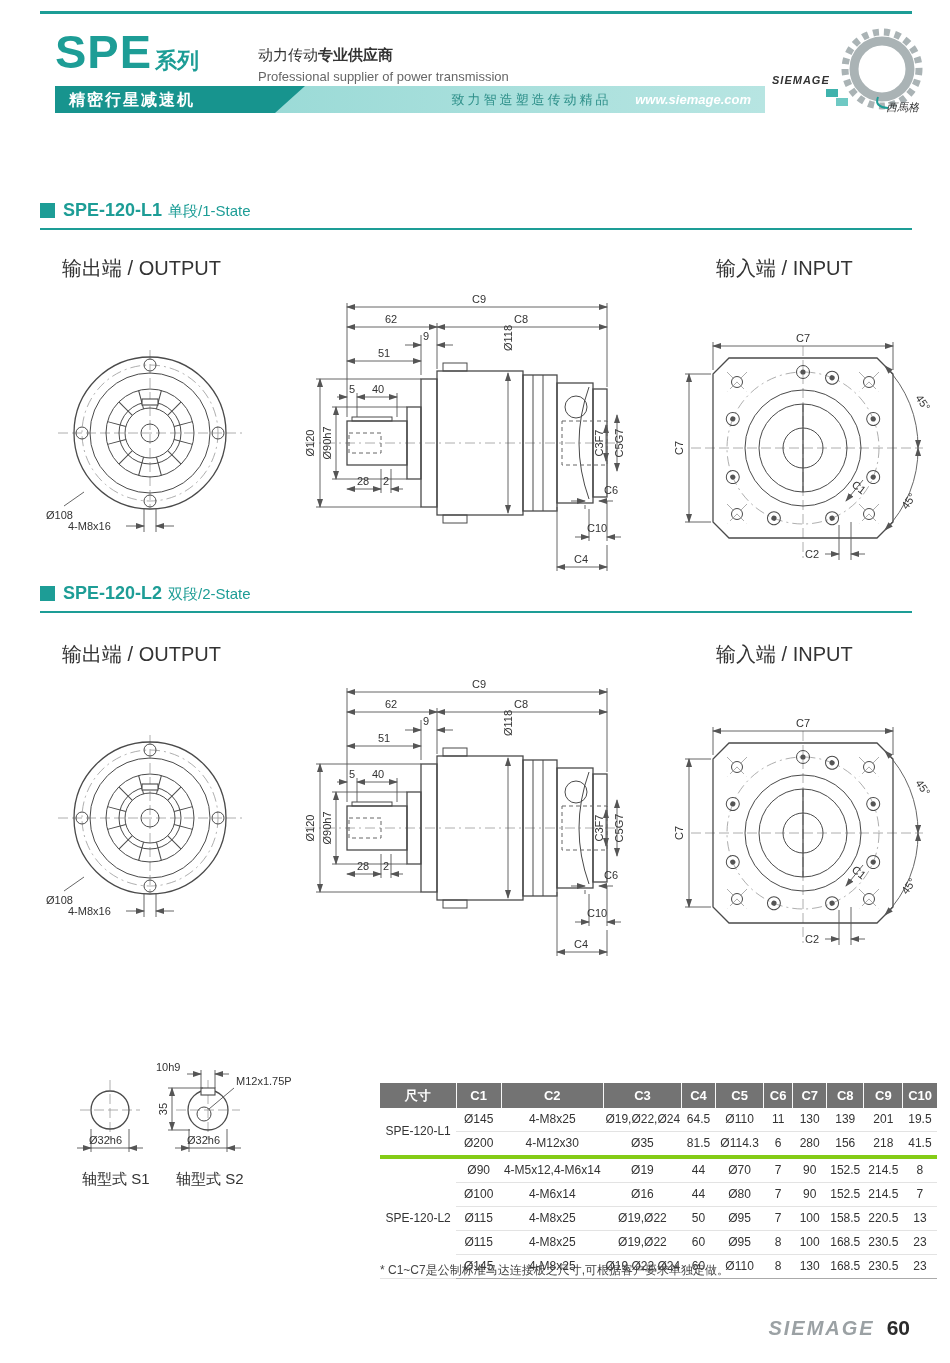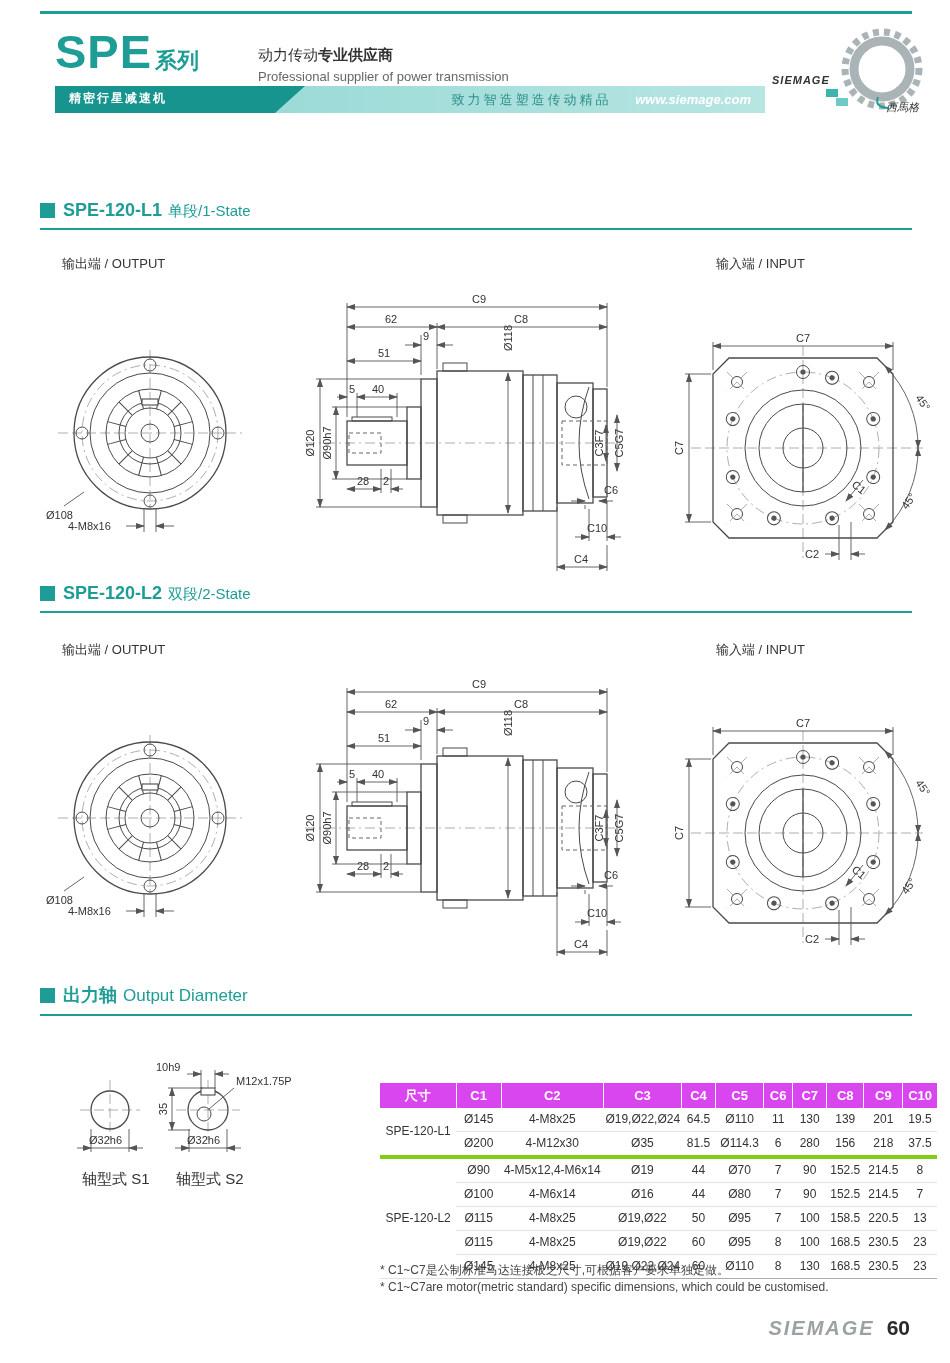--- a/index.html
+++ b/index.html
@@ -11,39 +11,39 @@
   .spe{left:55px;top:28px;color:#1d9d96;line-height:1;}
   .spe .big{font-size:47px;font-weight:bold;letter-spacing:1px;}
   .spe .suf{font-size:22px;font-weight:bold;margin-left:3px;}
   .tagline{left:258px;top:46px;}
   .tagline .cn{font-size:15px;color:#333;}
   .tagline .cn b{font-weight:bold;}
   .tagline .en{font-size:13px;color:#666;margin-top:4px;}
   .teal-bar{left:55px;top:86px;width:710px;height:27px;background:linear-gradient(90deg,#8fd6d2,#b7e5e2);}
   .bar-left{position:absolute;left:0;top:0;width:250px;height:27px;background:#17948e;
             clip-path:polygon(0 0,100% 0,88% 100%,0 100%);}
-  .bar-left span{display:block;color:#fff;font-weight:bold;font-size:12px;padding:4px 0 0 14px;letter-spacing:2px;}
+  .bar-left span{display:block;color:#fff;font-weight:bold;font-size:16px;padding:4px 0 0 14px;letter-spacing:2px;}
   .bar-right{position:absolute;right:14px;top:5px;font-size:13px;white-space:nowrap;}
   .bar-right .slogan{color:#2d8f89;letter-spacing:3px;}
   .bar-right .url{color:#fff;font-weight:bold;font-style:italic;margin-left:20px;}
   .logo{left:770px;top:26px;width:180px;height:92px;}
 
   
   .page-title{left:55px;top:146px;font-size:23px;font-weight:bold;color:#1d9d96;letter-spacing:.5px;}
   .section-head{left:40px;width:872px;border-bottom:2px solid #1d9d96;padding-bottom:7px;}
   .section-head .sq{display:inline-block;width:15px;height:15px;background:#1d9d96;margin:0 8px 0 0;vertical-align:-2px;}
   .section-head .model{color:#1d9d96;font-weight:bold;font-size:18px;}
   .section-head .suffix{color:#1d9d96;font-size:15px;margin-left:6px;}
-  .end-label{font-size:13px;color:#333;}
+  .end-label{font-size:20px;color:#333;}
   .shaft-label{font-size:15px;color:#333;}
 
   
   .dim-table-wrap{left:380px;top:1083px;width:557px;}
   table.dims{border-collapse:collapse;width:557px;table-layout:fixed;font-size:12px;color:#333;}
-  table.dims thead th{background:#d946ef;color:#fff;font-weight:bold;font-size:13px;height:25px;
+  table.dims thead th{background:#737373;color:#fff;font-weight:bold;font-size:13px;height:25px;
       border-left:1px solid rgba(255,255,255,.95);padding:0;}
   table.dims thead th:first-child{border-left:none;}
   table.dims tbody td{text-align:center;height:21px;padding:1px 2px;border-bottom:1px solid #e3e3e3;line-height:1.15;}
   table.dims tbody tr.grp-start td{border-top:4px solid #84cc16;}
   table.dims tbody tr:last-child td{border-bottom:1px solid #aaa;}
   .notes{left:380px;top:1262px;font-size:12px;color:#444;line-height:1.45;}
   .footer{right:40px;top:1316px;margin-left:29px;}
   .footer .brand{color:#9ba1a4;font-style:italic;font-weight:bold;font-size:20px;letter-spacing:2px;}
   .footer .pg{color:#2b2b2b;font-weight:bold;font-size:21px;margin-left:12px;}
 
@@ -476,23 +476,20 @@
       <text x="188" y="166" transform="rotate(38 188 166)">C1</text>
       <line class="dim" x1="176" y1="205" x2="176" y2="240"></line>
       <line class="dim" x1="188" y1="202" x2="188" y2="240"></line>
       <line class="dim ae" x1="162" y1="234" x2="176" y2="234"></line>
       <line class="dim ae" x1="202" y1="234" x2="188" y2="234"></line>
       <text x="142" y="238">C2</text>
     </g>
   </svg>
 </div>
 
-  <div class="abs section-head" style="top:983px;">
-    <span class="sq"></span><span class="model">出力轴</span><span class="suffix" style="font-size:17px;">Output Diameter</span>
-  </div>
   <div class="abs" style="left:58px;top:1038px;width:280px;height:135px;">
   <svg viewBox="0 0 280 135">
     <g>
       <line class="cl" x1="52" y1="42" x2="52" y2="102"></line>
       <line class="cl" x1="22" y1="72" x2="82" y2="72"></line>
       <circle class="outline" cx="52" cy="72" r="19"></circle>
       <line class="dim" x1="33" y1="91" x2="33" y2="114"></line>
       <line class="dim" x1="71" y1="91" x2="71" y2="114"></line>
       <line class="dim" x1="33" y1="110" x2="71" y2="110"></line>
       <line class="dim ae" x1="19" y1="110" x2="33" y2="110"></line>
@@ -575,21 +572,21 @@
           <tr>
             <td>Ø200</td>
             <td>4-M12x30</td>
             <td>Ø35</td>
             <td>81.5</td>
             <td>Ø114.3</td>
             <td>6</td>
             <td>280</td>
             <td>156</td>
             <td>218</td>
-            <td>37.5</td>
+            <td>41.5</td>
           </tr>
           <tr class="grp-start">
             <td rowspan="5">SPE-120-L2</td>
             <td>Ø90</td>
             <td>4-M5x12,4-M6x14</td>
             <td>Ø19</td>
             <td>44</td>
             <td>Ø70</td>
             <td>7</td>
             <td>90</td>
@@ -644,20 +641,19 @@
             <td>168.5</td>
             <td>230.5</td>
             <td>23</td>
           </tr>
         </tbody>
     </table>
   </div>
 
   <div class="abs notes">
     <div>* C1~C7是公制标准马达连接板之尺寸,可根据客户要求单独定做。</div>
-    <div>* C1~C7are motor(metric standard)  specific dimensions, which could be customised.</div>
   </div>
 
   <div class="abs footer">
     <span class="brand">SIEMAGE</span><span class="pg">60</span>
   </div>
 
 </div>
 
 </body></html>

